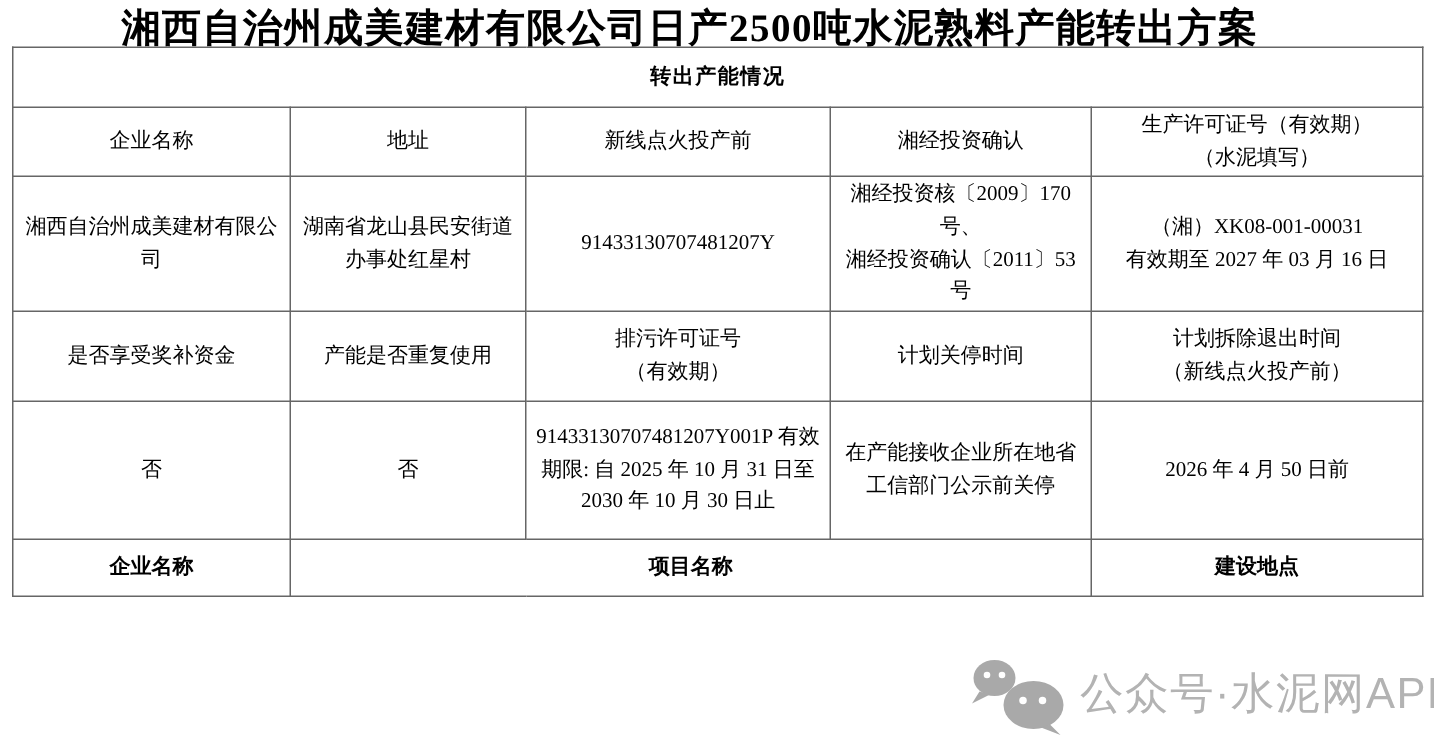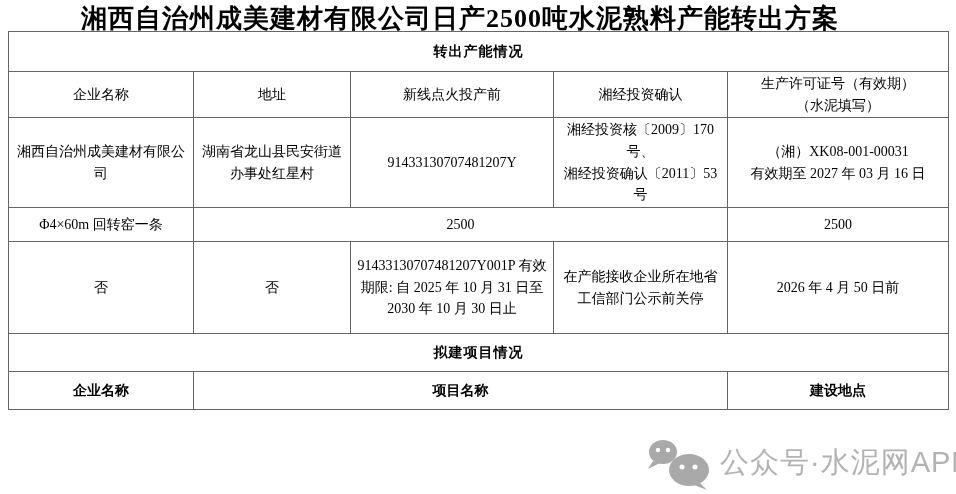--- a/index.html
+++ b/index.html
@@ -72,38 +72,39 @@
     <td>湘西自治州成美建材有限公司</td>
     <td>湖南省龙山县民安街道办事处红星村</td>
     <td>91433130707481207Y</td>
     <td>湘经投资核〔2009〕170 号、
 湘经投资确认〔2011〕53 号</td>
     <td>（湘）XK08-001-00031
 有效期至 2027 年 03 月 16 日</td>
   </tr>
 
 
-  <tr class="rh-e">
-    <td>Φ4×60m 回转窑一条</td>
-    <td colspan="3">2500</td>
-    <td>2500</td>
+
+  <tr class="rh-f">
+    <td>是否享受奖补资金</td>
+    <td>产能是否重复使用</td>
+    <td>排污许可证号
+（有效期）</td>
+    <td>计划关停时间</td>
+    <td>计划拆除退出时间
+（新线点火投产前）</td>
   </tr>
-
 
   <tr class="rh-g">
     <td>否</td>
     <td>否</td>
     <td>91433130707481207Y001P 有效期限: 自 2025 年 10 月 31 日至 2030 年 10 月 30 日止</td>
     <td>在产能接收企业所在地省工信部门公示前关停</td>
     <td>2026 年 4 月 50 日前</td>
   </tr>
 
-  <tr class="rh-h">
-    <td colspan="5" class="sec">拟建项目情况</td>
-  </tr>
 
   <tr class="rh-h">
     <td class="bold">企业名称</td>
     <td colspan="3" class="bold">项目名称</td>
     <td class="bold">建设地点</td>
   </tr>
 
 </tbody>
   </table>
 

